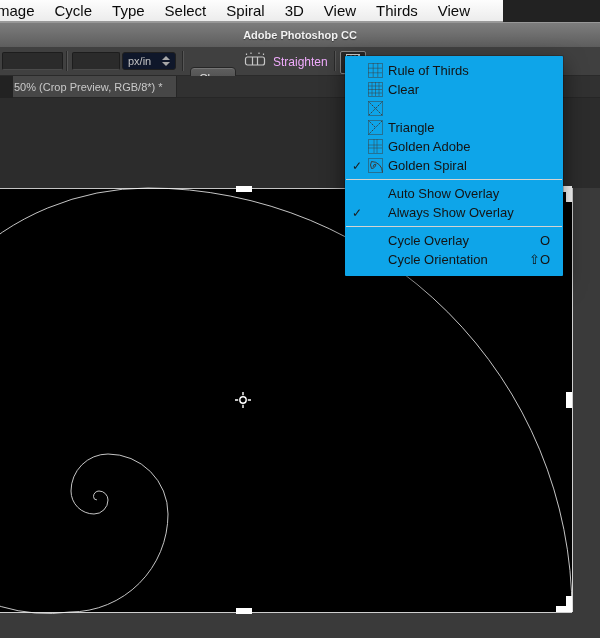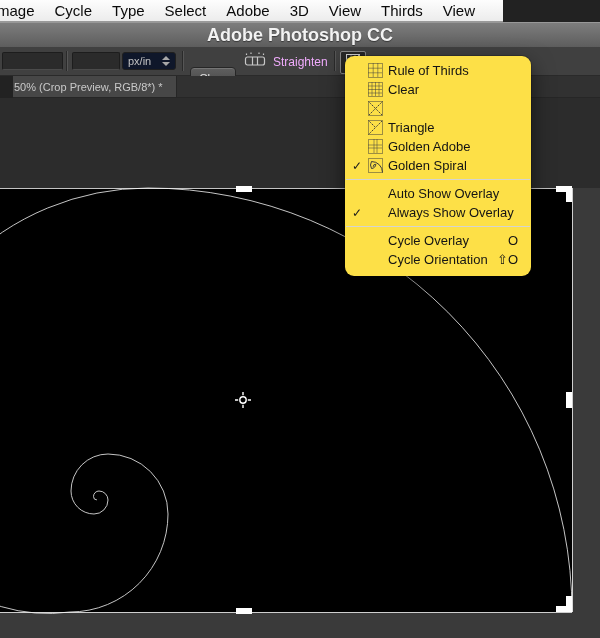--- a/index.html
+++ b/index.html
@@ -7,21 +7,21 @@
           font-family:"Liberation Sans",sans-serif;-webkit-font-smoothing:antialiased;}
   
   .menubar{position:absolute;left:0;top:0;width:503px;height:21px;background:linear-gradient(#fdfdfd,#ececec);
            border-bottom:1px solid #9a9a9a;display:flex;align-items:center;overflow:hidden;}
   .menubar .mb-item{font-size:15px;color:#0a0a0a;padding:0 10px;white-space:nowrap;cursor:default;}
   .menubar .mb-item:first-child{margin-left:-13px;}
   
   .titlebar{position:absolute;left:0;top:22px;width:600px;height:24px;
             background:linear-gradient(#7d7d7d,#5d5d5d);border-top:1px solid #989898;border-bottom:1px solid #3c3c3c;
             display:flex;align-items:center;justify-content:center;}
-  .titlebar .title{font-size:18px;font-weight:bold;color:#f2f2f2;text-shadow:0 1px 1px rgba(0,0,0,.45);}
+  .titlebar .title{font-size:11px;font-weight:bold;color:#f2f2f2;text-shadow:0 1px 1px rgba(0,0,0,.45);}
   
   .optionsbar{position:absolute;left:0;top:47px;width:600px;height:28px;background:#404040;border-bottom:1px solid #2a2a2a;}
   .field{position:absolute;top:5px;height:16px;background:#2b2b2b;border:1px solid #1d1d1d;border-bottom-color:#4b4b4b;border-radius:2px;}
   .vdiv{position:absolute;top:4px;width:1px;height:20px;background:#565656;box-shadow:-1px 0 0 #2a2a2a;}
   .unitsel{position:absolute;left:122px;top:5px;width:54px;height:18px;background:#0f172a;border:1px solid #1f1f1f;
            border-radius:3px;display:flex;align-items:center;justify-content:space-between;padding:0 5px;box-sizing:border-box;cursor:default;}
   .unitsel .u-label{font-size:11px;color:#c3c3c3;}
   .stepper{display:flex;flex-direction:column;gap:2px;}
   .stepper .up{width:0;height:0;border-left:4px solid transparent;border-right:4px solid transparent;border-bottom:4px solid #a8a8a8;}
   .stepper .down{width:0;height:0;border-left:4px solid transparent;border-right:4px solid transparent;border-top:4px solid #a8a8a8;}
@@ -38,40 +38,40 @@
            display:flex;align-items:center;overflow:hidden;cursor:default;}
   .doc-tab .tab-label{font-size:11px;color:#c9c9c9;white-space:nowrap;margin-left:-3px;padding-left:4px;}
   
   .workspace{position:absolute;left:0;top:98px;width:600px;height:540px;background:#3a3a3a;}
   .shield-top{position:absolute;left:0;top:0;width:600px;height:90px;background:#2c2c2c;}
   .canvas{position:absolute;left:0;top:90px;width:572px;height:424px;background:#000;}
   .crop-line{position:absolute;background:rgba(244,244,244,.8);}
   .handle{position:absolute;background:#ffffff;}
   .spiral-svg{position:absolute;left:0;top:0;width:600px;height:540px;pointer-events:none;}
   
-  .menu{position:absolute;left:345px;top:56px;width:186px;background:#fde047;border-radius:9px;
+  .menu{position:absolute;left:345px;top:56px;width:218px;background:#0ea5e9;border-radius:1px;
         box-shadow:0 8px 22px rgba(0,0,0,.55),0 0 0 1px rgba(0,0,0,.18);padding:5px 0 7px 0;z-index:20;}
   .menu-item{height:19px;display:flex;align-items:center;cursor:default;}
   .mi-check{width:15px;padding-left:7px;font-size:12px;color:#1c1c1c;text-align:left;flex:none;}
   .mi-icon{width:21px;flex:none;display:flex;align-items:center;justify-content:flex-start;}
   .mi-label{font-size:13px;color:#141414;flex:1;white-space:nowrap;}
   .mi-shortcut{font-size:13px;color:#141414;padding-right:13px;flex:none;}
   .menu-sep{height:1px;background:#d4d4d2;margin:4px 1px;}
 </style>
 </head>
 <body>
 
 <div class="screen">
 
   <div class="menubar">
     <span class="mb-item">mage</span>
     <span class="mb-item">Cycle</span>
     <span class="mb-item">Type</span>
     <span class="mb-item">Select</span>
-    <span class="mb-item">Adobe</span>
+    <span class="mb-item">Spiral</span>
     <span class="mb-item">3D</span>
     <span class="mb-item">View</span>
     <span class="mb-item">Thirds</span>
     <span class="mb-item">View</span>
   </div>
 
   <div class="titlebar">
     <span class="title">Adobe Photoshop CC</span>
   </div>
 

